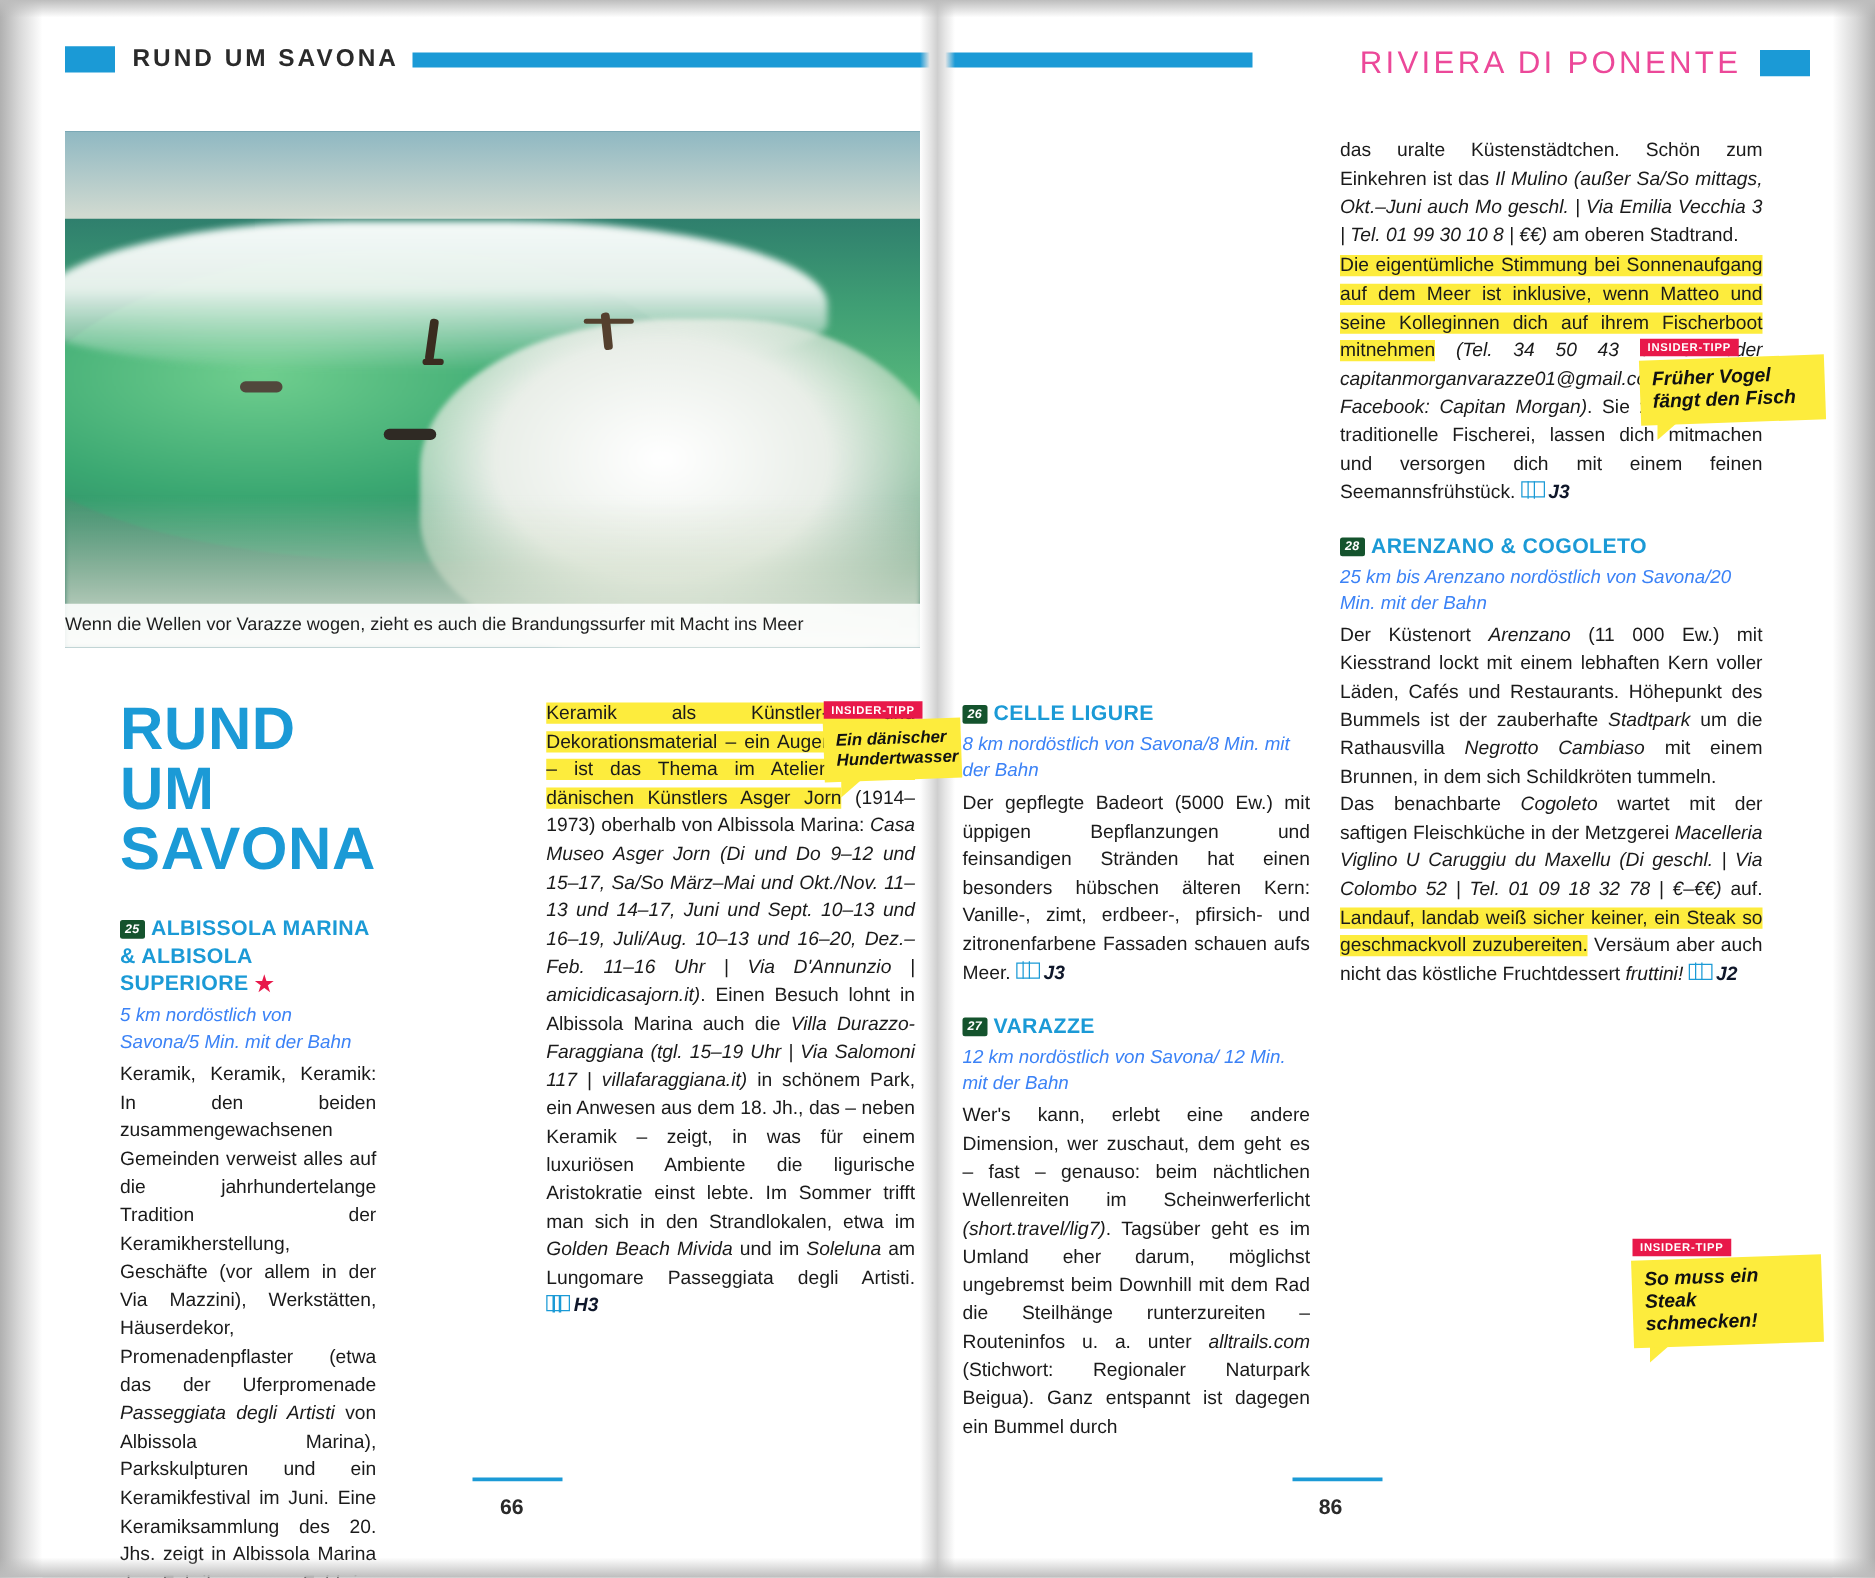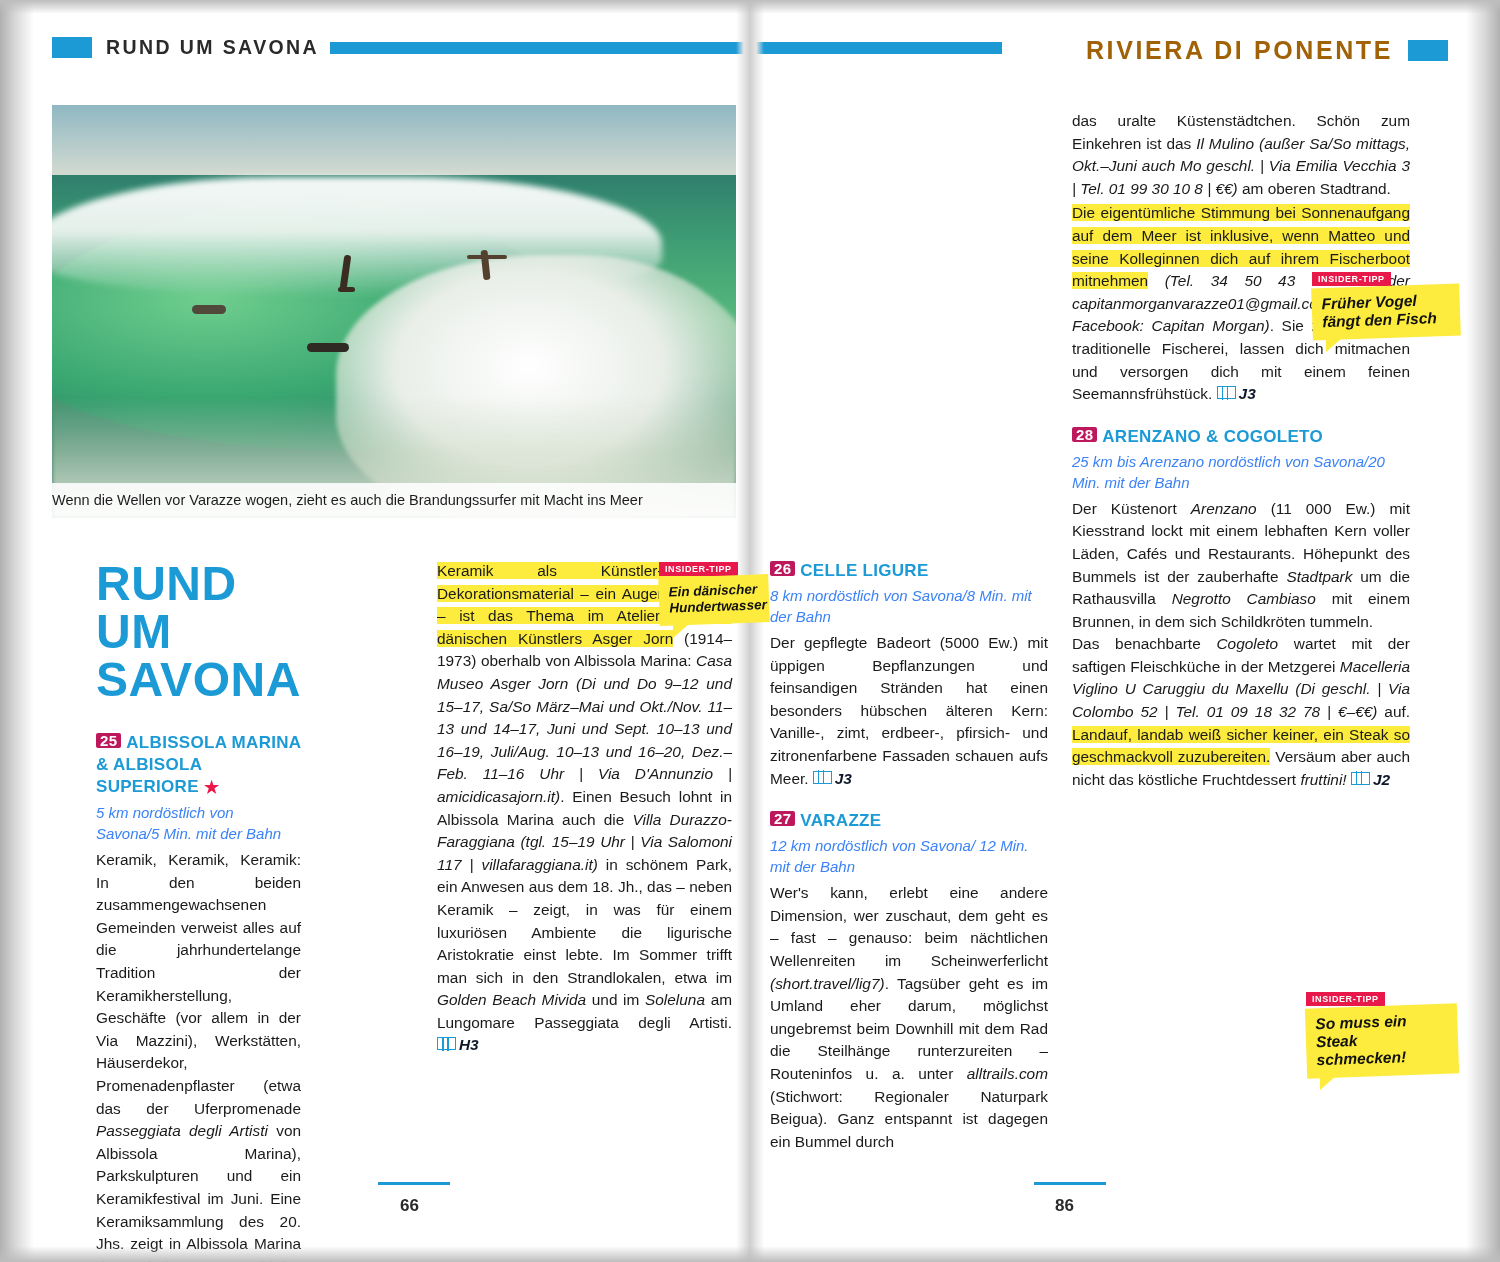--- a/index.html
+++ b/index.html
@@ -30,21 +30,21 @@
   .hdr-bar{display:inline-block;vertical-align:middle;background:#1b9ad6;}
   .hdr-left{left:52px;}
   .hdr-left .tick{width:40px;height:21px;margin-right:14px;}
   .hdr-left .title{
     display:inline-block;vertical-align:middle;
     font-size:19.5px;font-weight:bold;letter-spacing:2.4px;color:#2a2a2a;
   }
   .hdr-right{right:52px;text-align:right;}
   .hdr-right .title{
     display:inline-block;vertical-align:middle;
-    font-size:25px;font-weight:bold;letter-spacing:2.6px;color:#a16207;
+    font-size:25px;font-weight:normal;letter-spacing:2.6px;color:#ec4899;
   }
   .hdr-right .tick{width:40px;height:21px;margin-left:15px;}
 
   
   .photo{
     position:absolute;left:52px;top:105px;width:684px;height:413px;overflow:hidden;
     background:#2a6f86;
   }
   .sky{position:absolute;left:0;top:0;width:684px;height:120px;
     background:linear-gradient(to bottom,#8fb8c2 0%,#cfd9d0 55%,#e8e2cf 100%);}
@@ -95,23 +95,24 @@
 
   .big-title{
     font-size:48px;font-weight:bold;color:#1b9ad6;line-height:48px;
     letter-spacing:.5px;margin-bottom:28px;
   }
   .poi-head{
     font-size:17px;font-weight:bold;color:#1b9ad6;line-height:22px;
     letter-spacing:.3px;margin-bottom:3px;
   }
   .num{
-    display:inline-block;background:#be185d;color:#fff;font-size:15px;font-weight:bold;
+    display:inline-block;background:#14532d;color:#fff;font-size:10px;font-weight:bold;
     padding:2px 4px 2px 4px;border-radius:2px;vertical-align:2px;margin-right:5px;
     line-height:11px;
+    font-style:italic;
   }
   .star{color:#e8184a;font-size:17px;vertical-align:-1px;}
   .sub{
     font-style:italic;color:#3b82f6;font-size:15px;line-height:21px;margin-bottom:5px;
   }
   .mapref{color:#0f172a;font-style:italic;font-weight:bold;white-space:nowrap;}
   .mapicon{
     display:inline-block;width:17px;height:11px;border:1.6px solid #1b9ad6;
     margin-right:3px;vertical-align:0px;position:relative;
   }

